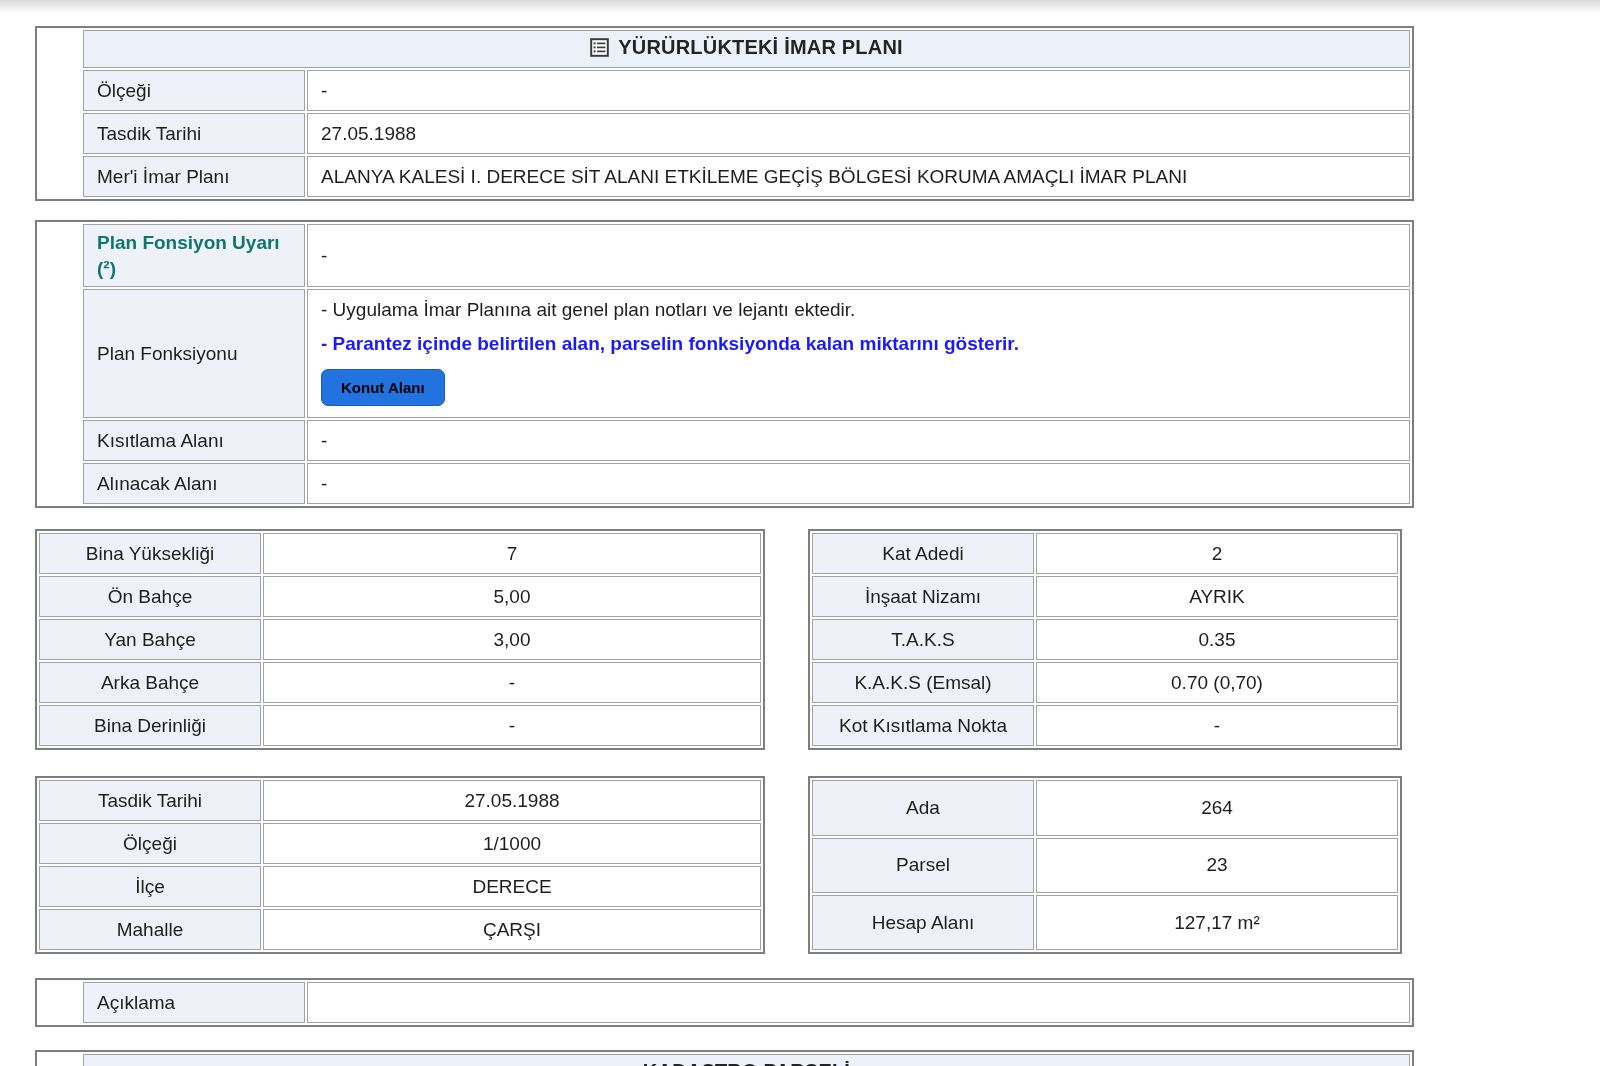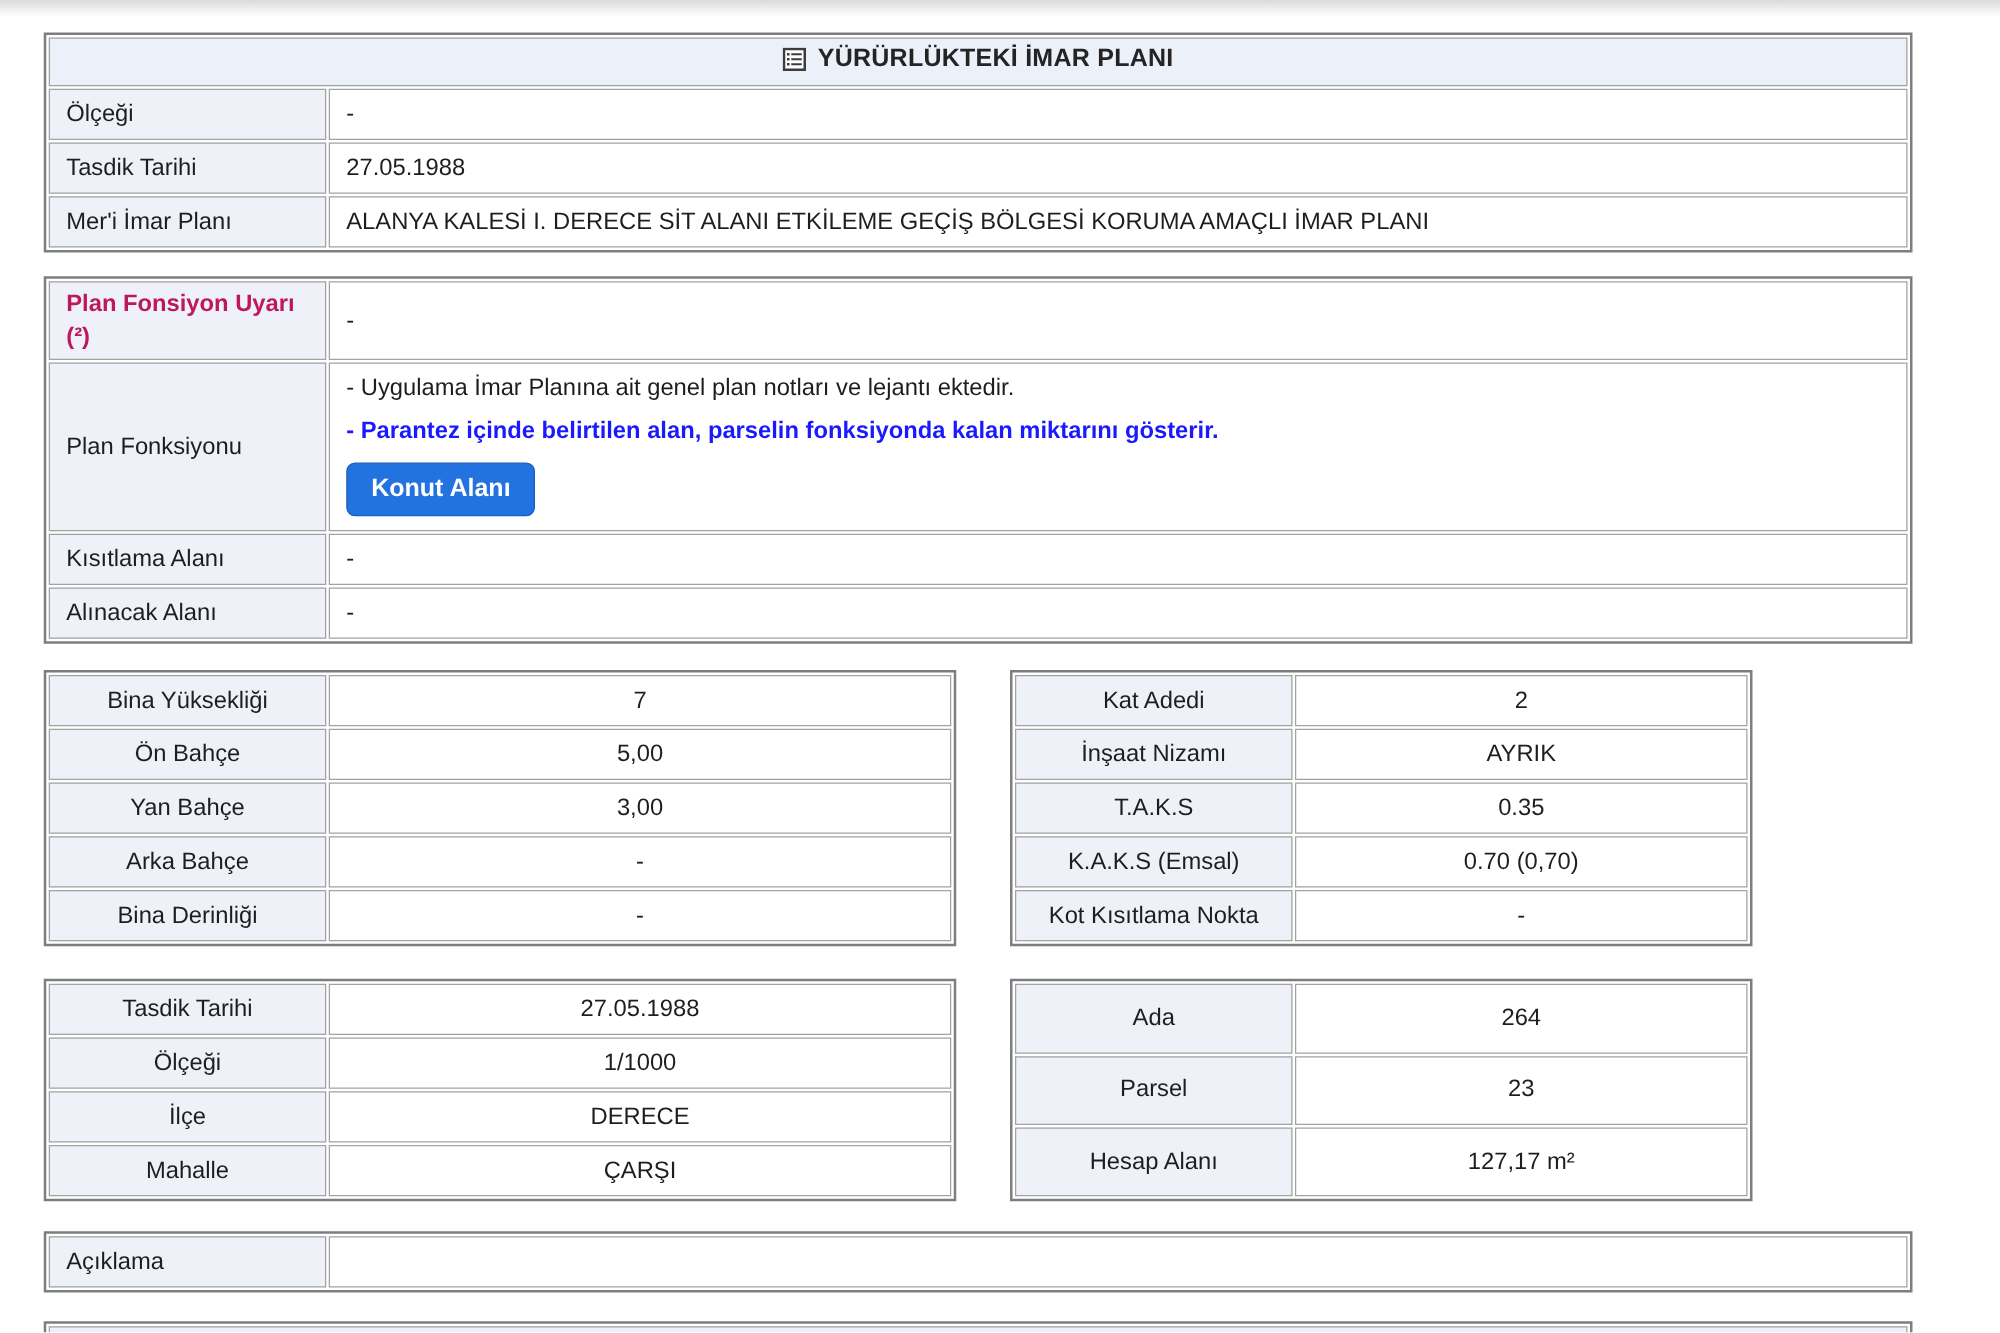--- a/index.html
+++ b/index.html
@@ -2,33 +2,33 @@
 <html><head>
 <meta charset="utf-8">
 <style>
   html,body{margin:0;padding:0;background:#ffffff;}
   body{font-family:"Liberation Sans", sans-serif; color:#1e1e1e;}
   .page{width:1600px;height:1066px;position:relative;overflow:hidden;background:#fff;}
   .top-shade{height:13px;background:linear-gradient(#dadada,#fefefe);}
   .content{padding:13px 35px 0 35px;}
 
   table.tbl{border-collapse:separate;border-spacing:2px;border:2px solid #7e7e7e;background:#ffffff;}
-  table.full{width:1495px;}
+  table.full{width:1379px;padding-left:44px;}
   table.halfL{width:730px;}
   table.halfR{width:594px;}
   .tbl td{border:1px solid #a2a2a2;font-size:19px;padding:5px 13px;height:41px;box-sizing:border-box;background:#ffffff;vertical-align:middle;}
   .tbl td.lbl{background:#eef1f8;width:222px;}
   .tbl td.hdr{background:#ecf0f8;text-align:center;font-weight:bold;font-size:20px;height:35px;color:#242424;letter-spacing:.2px;}
   .hdr-inner{display:inline-flex;align-items:center;gap:9px;}
   .tall{height:74px;vertical-align:top;padding-top:10px;}
   .vtop{vertical-align:top;padding-top:12px;}
-  .red{color:#be185d;font-weight:bold;line-height:1.35;}
+  .red{color:#0f766e;font-weight:bold;line-height:1.35;}
   .note{margin:2px 0 7px 0;line-height:1.4;}
   .note-blue{color:#1a1aff;font-weight:bold;margin:0 0 11px 0;line-height:1.4;}
-  .btn{display:inline-block;background:#2272e0;color:#ffffff;font-weight:bold;font-size:20px;font-family:"Liberation Sans",sans-serif;
+  .btn{display:inline-block;background:#2272e0;color:#000000;font-weight:bold;font-size:15px;font-family:"Liberation Sans",sans-serif;
        padding:9px 19px;border:1px solid #1a5cc0;border-radius:7px;cursor:pointer;margin:1px 0 6px 0;}
   .cols{display:flex;gap:43px;text-align:center;}
   .mb19{margin-bottom:19px;} .mb21{margin-bottom:21px;} .mb26{margin-bottom:26px;} .mb24{margin-bottom:24px;} .mb23{margin-bottom:23px;}
   .icon{display:inline-flex;align-items:center;}
 </style>
 </head>
 <body>
 
 <div class="page">
   <div class="top-shade"></div>

